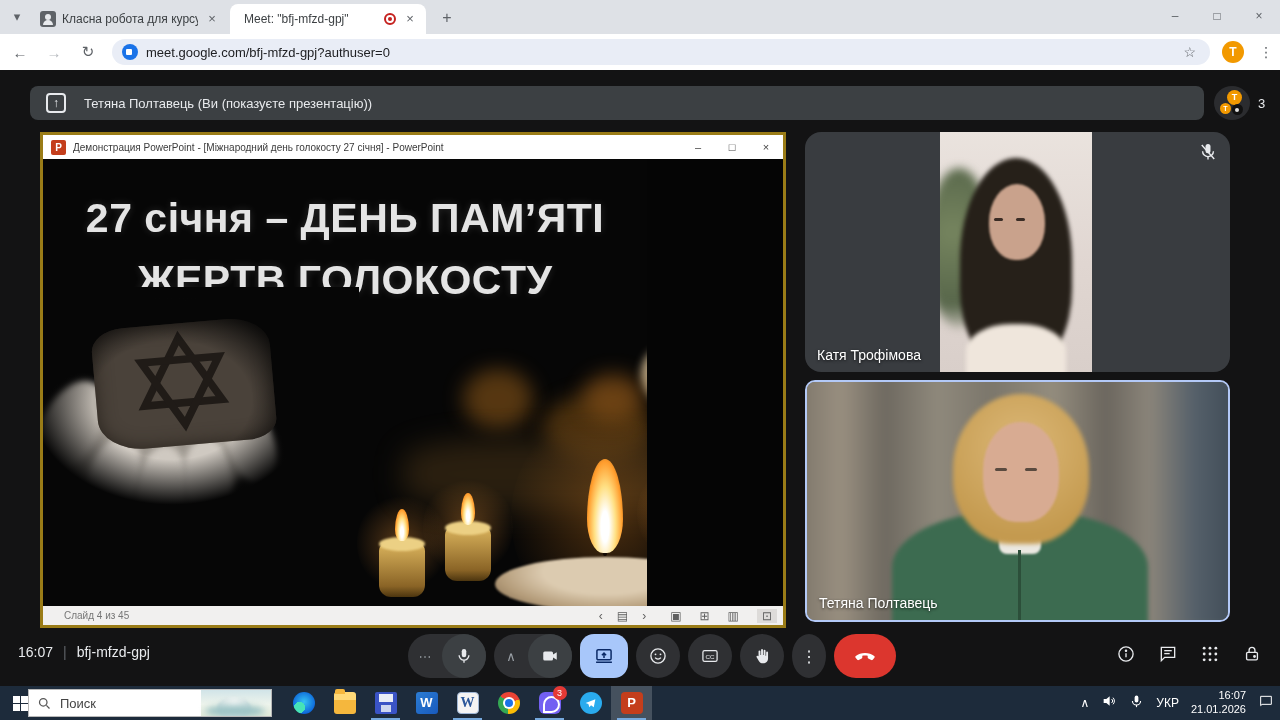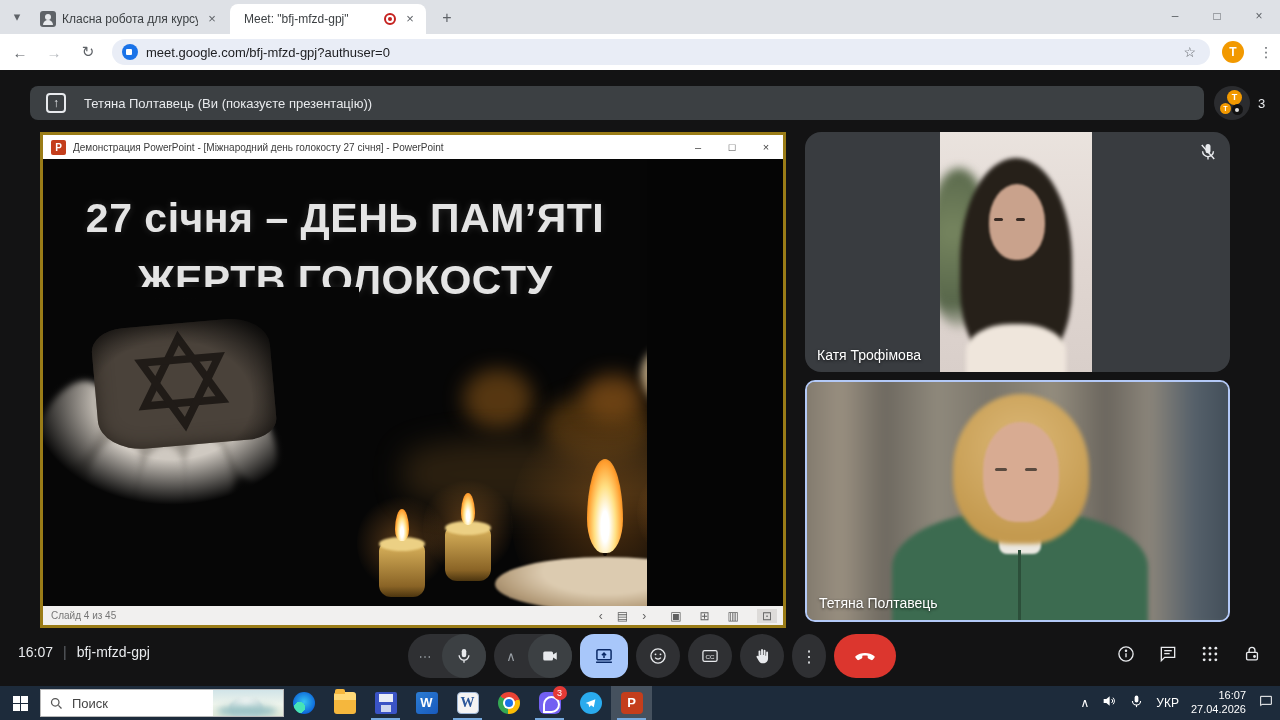--- a/index.html
+++ b/index.html
@@ -144,21 +144,21 @@
   .circ { width:44px; height:44px; border-radius:50%; background:#2f3033; color:#e8eaed; display:flex; align-items:center; justify-content:center; }
   .share-active { width:48px; height:44px; border-radius:14px; background:#a8c7fa; color:#0b2a66; display:flex; align-items:center; justify-content:center; }
   .endcall { width:62px; height:44px; border-radius:22px; background:#dc362e; color:#fff; display:flex; align-items:center; justify-content:center; }
   .right-icons { position:absolute; right:18px; top:18px; display:flex; gap:22px; color:#e8eaed; }
 
   
   .taskbar { position:absolute; left:0; top:686px; width:1280px; height:34px; background:#1d2b3b; display:flex; align-items:center; }
   .start { width:40px; height:34px; display:flex; align-items:center; justify-content:center; }
   .winlogo { display:grid; grid-template-columns:7px 7px; grid-template-rows:7px 7px; gap:1px; }
   .winlogo span { background:#fff; }
-  .searchbox { position:absolute; left:40px; top:3px; width:244px; height:28px; background:#fff; border:1px solid #b9b9b9;
+  .searchbox { position:absolute; left:28px; top:3px; width:244px; height:28px; background:#fff; border:1px solid #b9b9b9;
     display:flex; align-items:center; padding-left:8px; overflow:hidden; }
   .searchbox .ph { font-size:13px; color:#444; margin-left:8px; flex:1; }
   .scenery { width:70px; height:28px; background:linear-gradient(180deg,#cfe3e8,#eef4ec 55%,#dfe9d8); position:relative; }
   .scenery:before { content:""; position:absolute; left:16px; top:8px; width:34px; height:22px; border-radius:50%;
     background:radial-gradient(circle at 50% 40%, #fdfdfb, #cfdfe0 70%); filter:blur(1px); }
   .scenery:after { content:""; position:absolute; left:4px; top:16px; width:60px; height:12px; border-radius:50%;
     background:#9cc3c5; filter:blur(3px); }
   .task-icons { position:absolute; left:283px; top:0; height:34px; display:flex; }
   .slot { width:41px; height:34px; display:flex; align-items:center; justify-content:center; position:relative; }
   .slot.running:after { content:""; position:absolute; left:6px; bottom:0; width:29px; height:2px; background:#76a9dd; }
@@ -183,21 +183,21 @@
     color:#fff; font-size:9px; text-align:center; line-height:14px; }
   .telegram { border-radius:50%; background:#2aabee; display:flex; align-items:center; justify-content:center; }
   .ppticon { background:#c43e1c; border-radius:4px; color:#fff; font-weight:bold; font-size:13px; text-align:center; line-height:22px; }
   .tray { position:absolute; right:6px; top:0; height:34px; display:flex; align-items:center; gap:12px; color:#fff; }
   .tray .glyph { font-size:12px; }
   .lang { font-size:12px; }
   .clock { text-align:right; font-size:11px; line-height:1.25; }
 
   
   .ppt-status { position:absolute; left:0; bottom:0; width:740px; height:19px; background:#f1f0ef; display:flex; align-items:center; }
-  .ppt-status .label { font-size:10px; color:#767676; margin-left:8px; flex:1; }
+  .ppt-status .label { font-size:10px; color:#767676; margin-left:21px; flex:1; }
   .ppt-nav { display:flex; gap:14px; color:#5f5f5f; font-size:12px; margin-right:24px; }
   .ppt-tools { display:flex; gap:18px; color:#5f5f5f; font-size:12px; margin-right:6px; }
   .ppt-tools .chip { background:#dddbd9; padding:0 5px; }
 </style>
 </head>
 <body>
 
 <div class="screen">
 
   <div class="tabstrip">
@@ -548,21 +548,21 @@
       <span>
         <svg viewBox="0 0 24 24" width="15" height="15" fill="currentColor">
           <rect x="9" y="2.5" width="6" height="11" rx="3"></rect>
           <path d="M5.5 11a6.5 6.5 0 0 0 13 0" fill="none" stroke="currentColor" stroke-width="1.8"></path>
           <line x1="12" y1="17.5" x2="12" y2="21" stroke="currentColor" stroke-width="1.8"></line>
         </svg>
       </span>
       <span class="lang">УКР</span>
       <span class="clock">
         <div>16:07</div>
-        <div>27.04.2026</div>
+        <div>21.01.2026</div>
       </span>
       <span>
         <svg viewBox="0 0 24 24" width="16" height="16" fill="none" stroke="currentColor" stroke-width="1.5">
           <path d="M4 5h16v12H6l-2 2z"></path>
         </svg>
       </span>
     </div>
   </div>
 
 </div>

